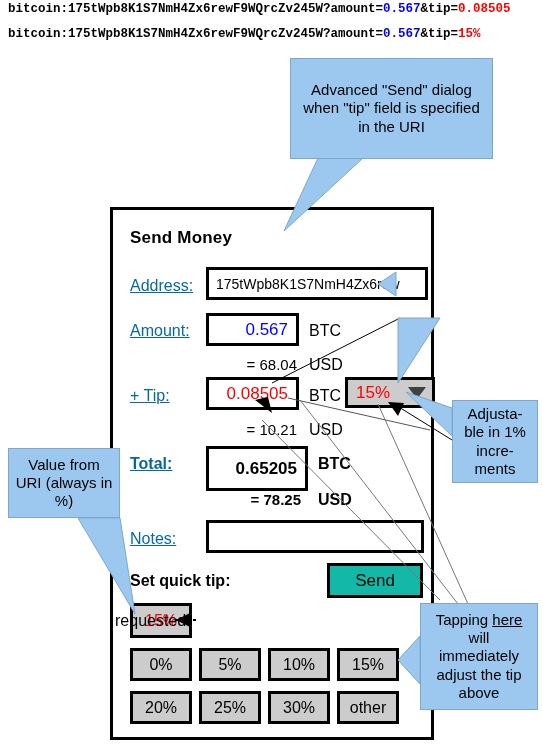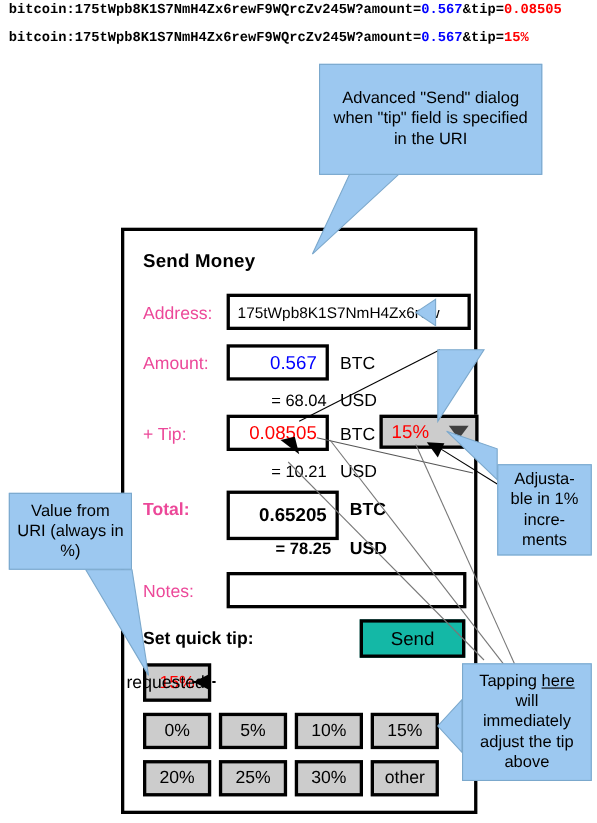--- a/index.html
+++ b/index.html
@@ -55,21 +55,22 @@
     font-size: 17px;
     font-weight: bold;
     color: #000;
     letter-spacing: 0.2px;
   }
 
   
   .row-label {
     position: absolute;
     font-size: 16px;
-    color: #ec4899;
+    color: #0369a1;
+    text-decoration: underline;
   }
   .row-label.bold { font-weight: bold; }
 
   .field-box {
     position: absolute;
     border: 3px solid #000;
     background: #fff;
     box-sizing: border-box;
     display: flex;
     align-items: center;
@@ -329,21 +330,21 @@
     <polygon points="78,518 120,518 135,614" fill="#9cc8f0" stroke="#7ba8cc" stroke-width="1"></polygon>
 
     <polygon points="420,636 420,684 398,660" fill="#9cc8f0" stroke="#7ba8cc" stroke-width="1"></polygon>
   </svg>
 
   <div class="callout" style="left:290px; top:58px; width:203px; height:101px;">
     <span>Advanced "Send" dialog when "tip" field is specified in the URI</span>
   </div>
 
 
-  <div class="callout" style="left:452px; top:422px; width:86px; height:83px;">
+  <div class="callout" style="left:452px; top:400px; width:86px; height:83px;">
     <span>Adjusta- ble in 1% incre- ments</span>
   </div>
 
   <div class="callout" style="left:420px; top:603px; width:118px; height:107px;">
     <span><span>Tapping </span><u>here</u><span> will immediately adjust the tip above</span></span>
   </div>
 
   <div class="callout" style="left:8px; top:448px; width:112px; height:70px;">
     <span>Value from URI (always in %)</span>
   </div>

